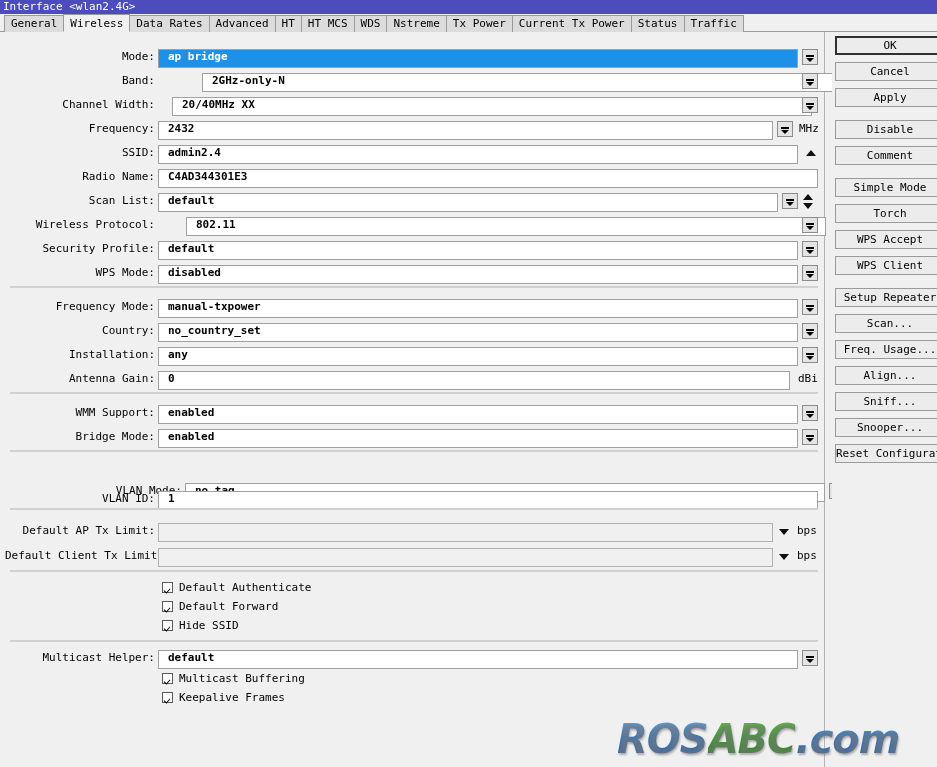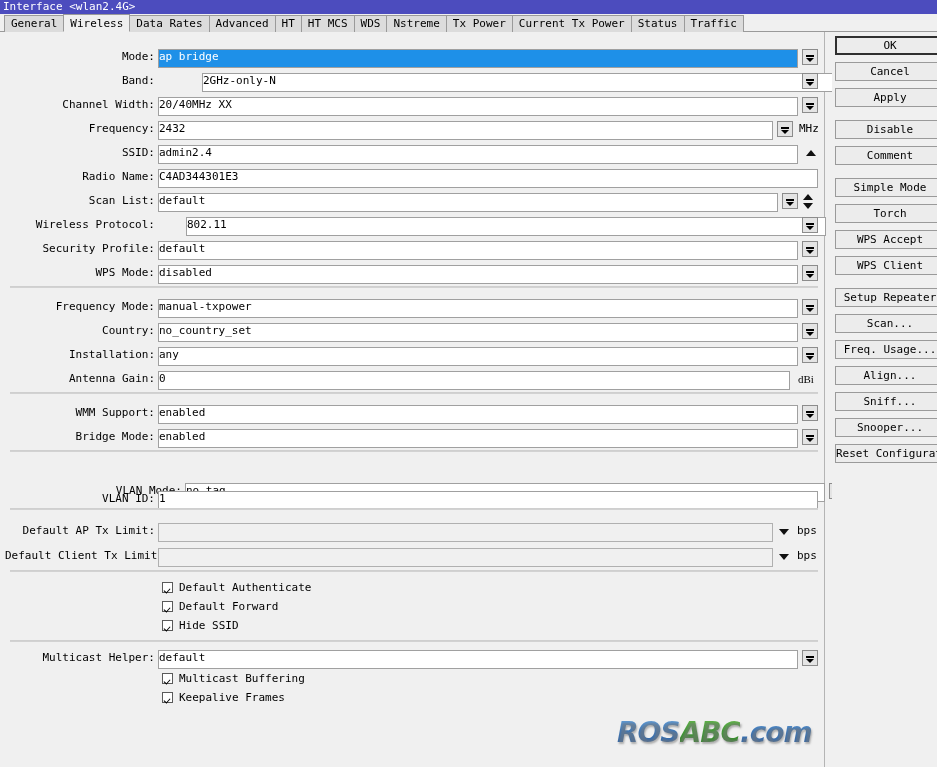--- a/index.html
+++ b/index.html
@@ -113,26 +113,27 @@
   }
 
   .fld {
     position: absolute;
     top: 1px;
     height: 19px;
     background: #ffffff;
     border: 1px solid #a0a0a0;
     box-sizing: border-box;
     line-height: 14px;
-    padding-left: 0;
+    padding-left: 9px;
     font-size: 11px;
     font-family: "DejaVu Sans Mono", "Liberation Mono", monospace;
     white-space: nowrap;
     overflow: hidden;
     color: #000;
+    font-weight: bold;
   }
   .fld.disabled {
     background: #f0f0f0;
     border: 1px solid #b0b0b0;
   }
   .fld.selected {
     background: #1e90e8;
     color: #ffffff;
   }
 
@@ -265,21 +266,21 @@
     border: 2px solid #303030;
     line-height: 15px;
   }
 
   
   #watermark {
     position: absolute;
     left: 617px;
     top: 716px;
     font-family: "DejaVu Sans", "Liberation Sans", sans-serif;
-    font-size: 28px;
+    font-size: 40px;
     font-weight: bold;
     font-style: italic;
     letter-spacing: -1px;
     white-space: nowrap;
     text-shadow: 1px 2px 2px rgba(120,120,120,0.55);
   }
   #watermark .wblue {
     background: linear-gradient(180deg, #6fa8dc 0%, #3d77b8 45%, #2e5f9e 100%);
     -webkit-background-clip: text;
     background-clip: text;
@@ -322,21 +323,21 @@
         </div>
         <div class="fld" style="left: 158px; width: 640px; margin-left: 44px;">2GHz-only-N</div>
         <div class="ddbtn" style="left: 802px;">
           <div class="tri"></div>
         </div>
       </div>
       <div class="row" style="top: 64px;">
         <div class="lbl-wrap">
           <div class="lbl">Channel Width:</div>
         </div>
-        <div class="fld" style="left: 158px; width: 640px;">20/40MHz XX</div>
+        <div class="fld" style="left: 172px; width: 640px;">20/40MHz XX</div>
         <div class="ddbtn" style="left: 802px;">
           <div class="tri"></div>
         </div>
       </div>
       <div class="row" style="top: 88px;">
         <div class="lbl-wrap">
           <div class="lbl">Frequency:</div>
         </div>
         <div class="fld" style="left: 158px; width: 615px;">2432</div>
         <div class="ddbtn" style="left: 777px;">
@@ -423,21 +424,21 @@
         <div class="fld" style="left: 158px; width: 640px;">any</div>
         <div class="ddbtn" style="left: 802px;">
           <div class="tri"></div>
         </div>
       </div>
       <div class="row" style="top: 338px;">
         <div class="lbl-wrap">
           <div class="lbl">Antenna Gain:</div>
         </div>
         <div class="fld" style="left: 158px; width: 632px;">0</div>
-        <div class="unit" style="left: 798px; font-family: Liberation Serif, serif;">dBi</div>
+        <div class="unit" style="left: 798px;">dBi</div>
       </div>
       <div class="sep" style="top: 360px;"></div>
       <div class="row" style="top: 372px;">
         <div class="lbl-wrap">
           <div class="lbl">WMM Support:</div>
         </div>
         <div class="fld" style="left: 158px; width: 640px;">enabled</div>
         <div class="ddbtn" style="left: 802px;">
           <div class="tri"></div>
         </div>

